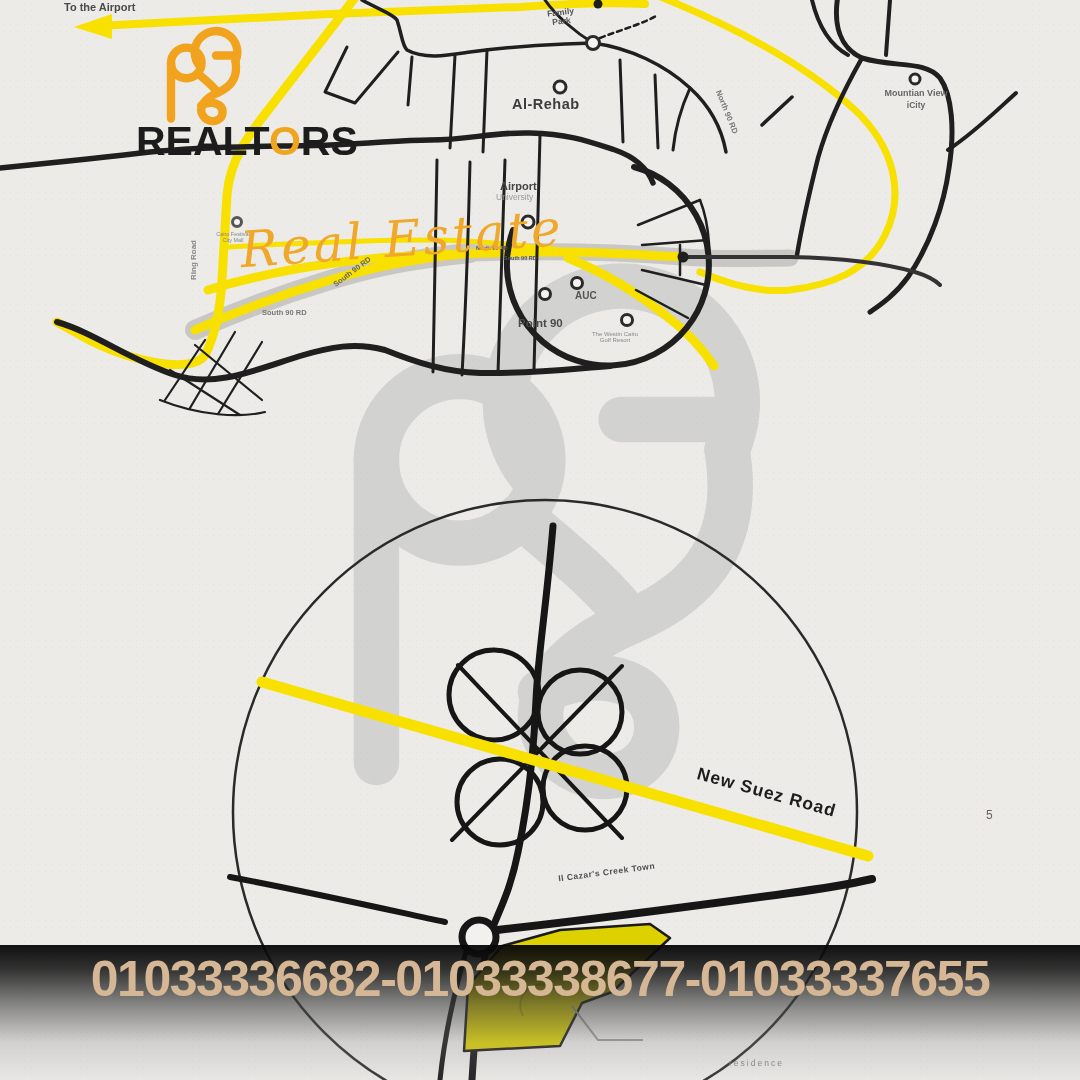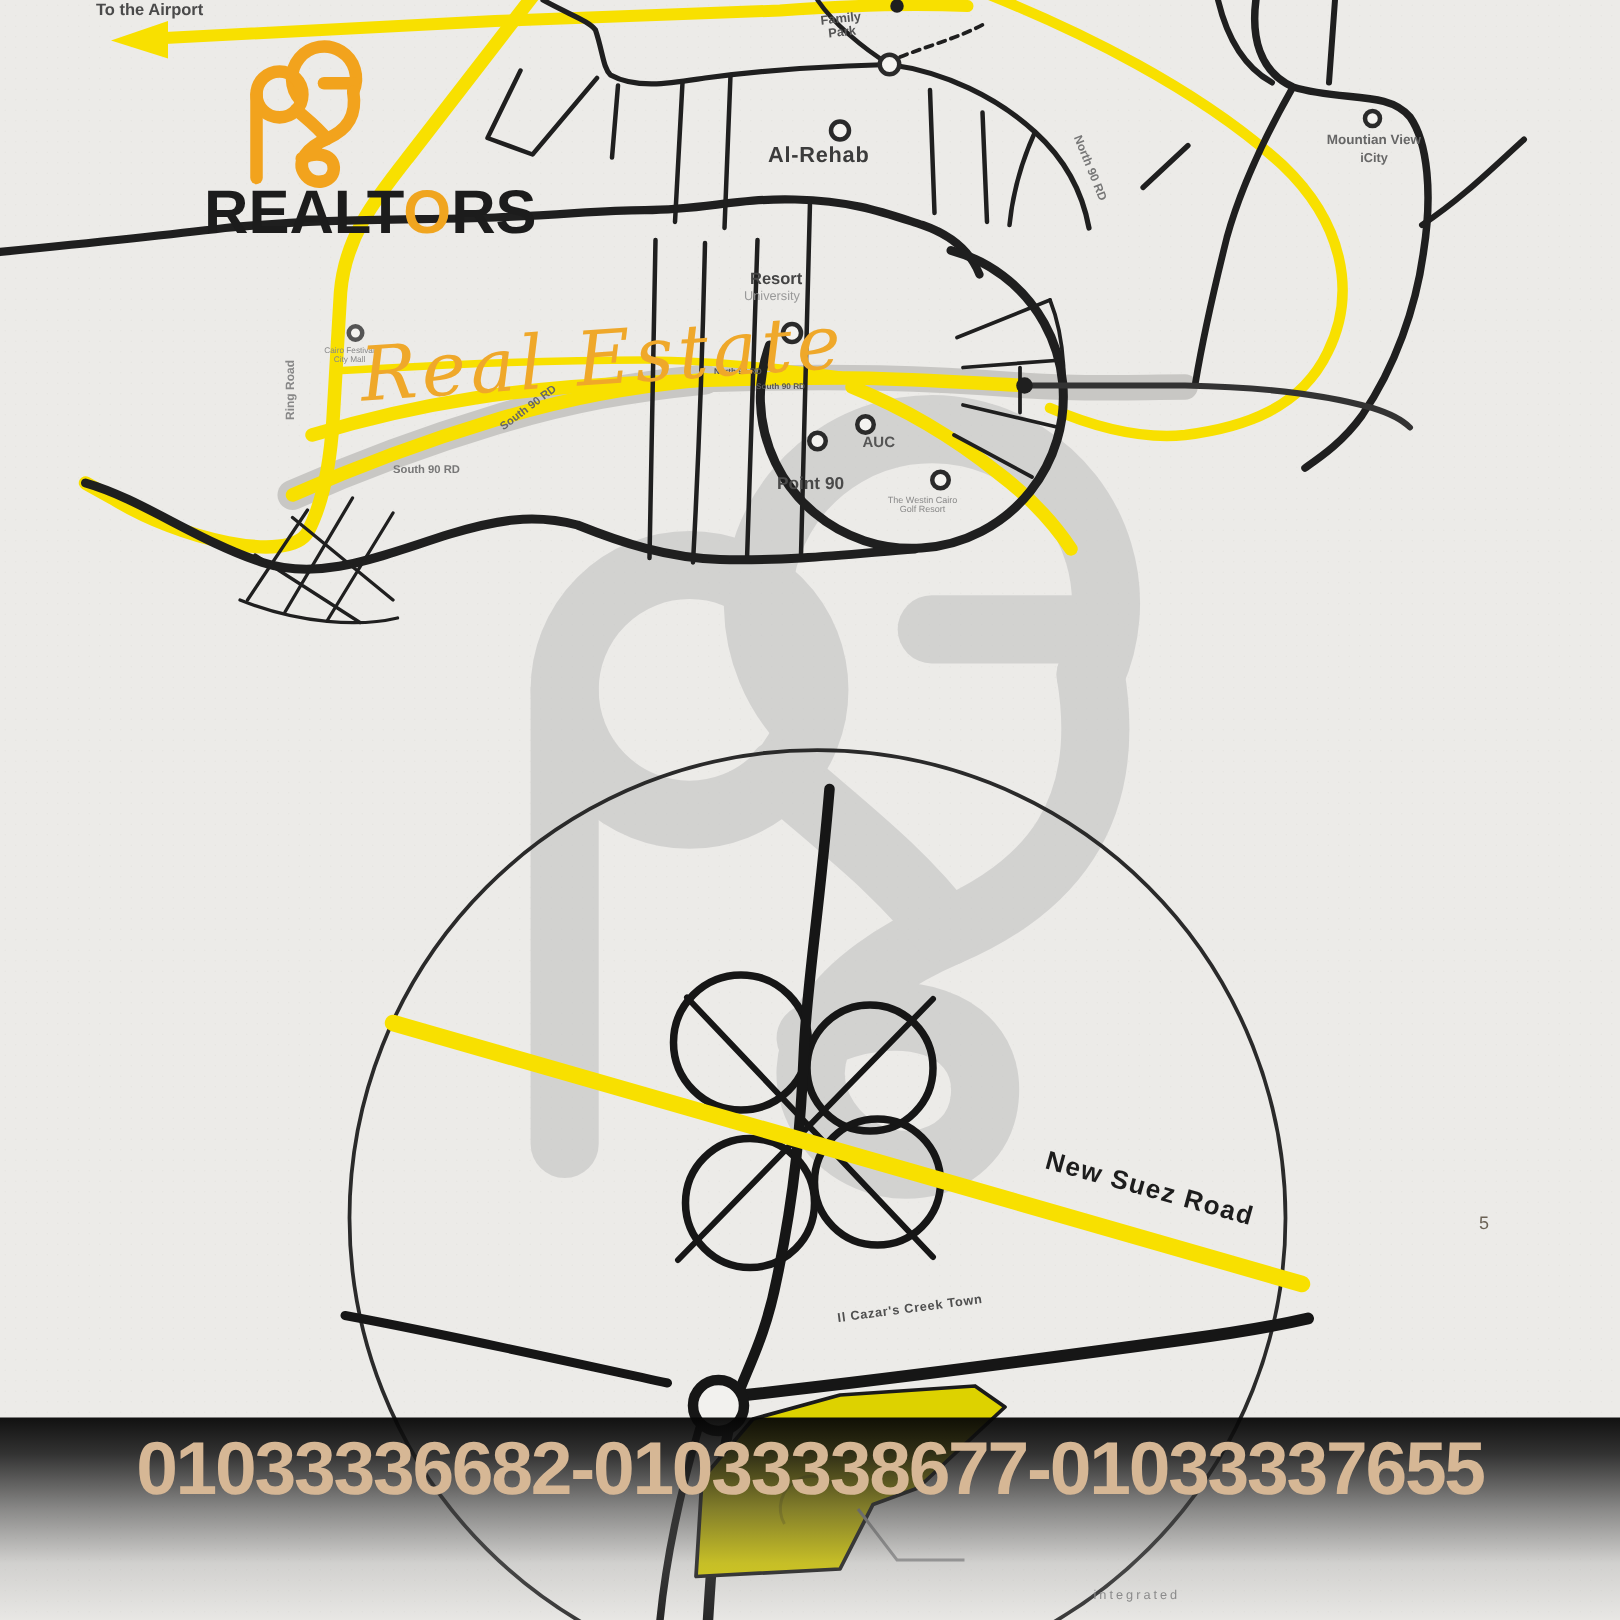--- a/index.html
+++ b/index.html
@@ -137,21 +137,21 @@
       <circle cx="479" cy="937" r="17" fill="#f2f1ee" stroke="#161616" stroke-width="7"></circle>
       <path d="M 650,924 L 670,938 L 612,992 L 582,1003 L 560,1046 L 464,1051 L 468,986 L 502,946 L 560,930 Z" fill="#ddd200" stroke="#1a1a1a" stroke-width="2.5" stroke-linejoin="round"></path>
       <path d="M 523,1016 A 20,20 0 0 1 560,995" fill="none" stroke="#b5ab00" stroke-width="2"></path>
       <path d="M 572,1006 L 598,1040 L 643,1040" fill="none" stroke="#9a9a9a" stroke-width="2"></path>
     </g>
   </svg>
 
   <div class="lbl" style="left:64px;top:2px;font-size:11px;font-weight:700;color:#4a4a4a;">To the Airport</div>
   <div class="lbl wrap" style="left:538px;top:8px;width:46px;font-size:8.5px;font-weight:600;color:#555;transform:rotate(-6deg);">Family Park</div>
   <div class="lbl" style="left:512px;top:97px;font-size:14.5px;font-weight:700;color:#3c3c3c;letter-spacing:0.5px;">Al-Rehab</div>
-  <div class="lbl" style="left:500px;top:181px;font-size:11px;font-weight:700;color:#444;">Resort</div>
+  <div class="lbl" style="left:500px;top:181px;font-size:11px;font-weight:700;color:#444;">Airport</div>
   <div class="lbl" style="left:496px;top:193px;font-size:8.5px;color:#999;">University</div>
   <div class="lbl" style="left:575px;top:291px;font-size:10px;font-weight:700;color:#555;">AUC</div>
   <div class="lbl" style="left:518px;top:317px;font-size:11.5px;font-weight:700;color:#4a4a4a;">Point 90</div>
   <div class="lbl wrap" style="left:586px;top:331px;width:58px;font-size:6px;color:#888;">The Westin Cairo Golf Resort</div>
   <div class="lbl wrap" style="left:868px;top:89px;width:96px;font-size:9px;font-weight:700;color:#666;">Mountian View</div>
   <div class="lbl wrap" style="left:868px;top:101px;width:96px;font-size:8.5px;font-weight:700;color:#666;">iCity</div>
   <div class="lbl" style="left:703px;top:108px;font-size:8px;font-weight:700;color:#777;transform:rotate(68deg);">North 90 RD</div>
   <div class="lbl" style="left:476px;top:246px;font-size:5.5px;font-weight:700;color:#555;">North 90 RD</div>
   <div class="lbl" style="left:504px;top:256px;font-size:5.5px;font-weight:700;color:#555;">South 90 RD</div>
   <div class="lbl" style="left:330px;top:268px;font-size:7.5px;font-weight:600;color:#666;transform:rotate(-37deg);">South 90 RD</div>
@@ -159,21 +159,21 @@
   <div class="lbl" style="left:162px;top:240px;font-size:8px;font-weight:600;color:#888;transform:rotate(-90deg);transform-origin:left top;translate:28px 40px;">Ring Road</div>
   <div class="lbl wrap" style="left:212px;top:232px;width:42px;font-size:5.5px;color:#888;">Cairo Festival City Mall</div>
 
   <div class="lbl" style="left:695px;top:783px;font-size:17.5px;font-weight:700;color:#1d1d1d;letter-spacing:1px;transform:rotate(15.5deg);">New Suez Road</div>
   <div class="lbl" style="left:558px;top:868px;font-size:8.5px;font-weight:600;color:#4f4f4f;letter-spacing:0.5px;transform:rotate(-7.5deg);">Il Cazar's Creek Town</div>
   <div class="pagenum">5</div>
 
   <div class="band"></div>
   <div class="phones">01033336682-01033338677-01033337655</div>
 
-  <div class="yr-sub">integrated</div>
+  <div class="yr-sub">residence</div>
 
   <svg class="monogram" viewBox="0 0 100 110">
     <use href="#rg-mono"></use>
   </svg>
   <div class="wordmark"><span>REALT</span><span class="o">O</span><span>RS</span></div>
   <div class="script">Real Estate</div>
 
 </div>
 
 </body></html>

